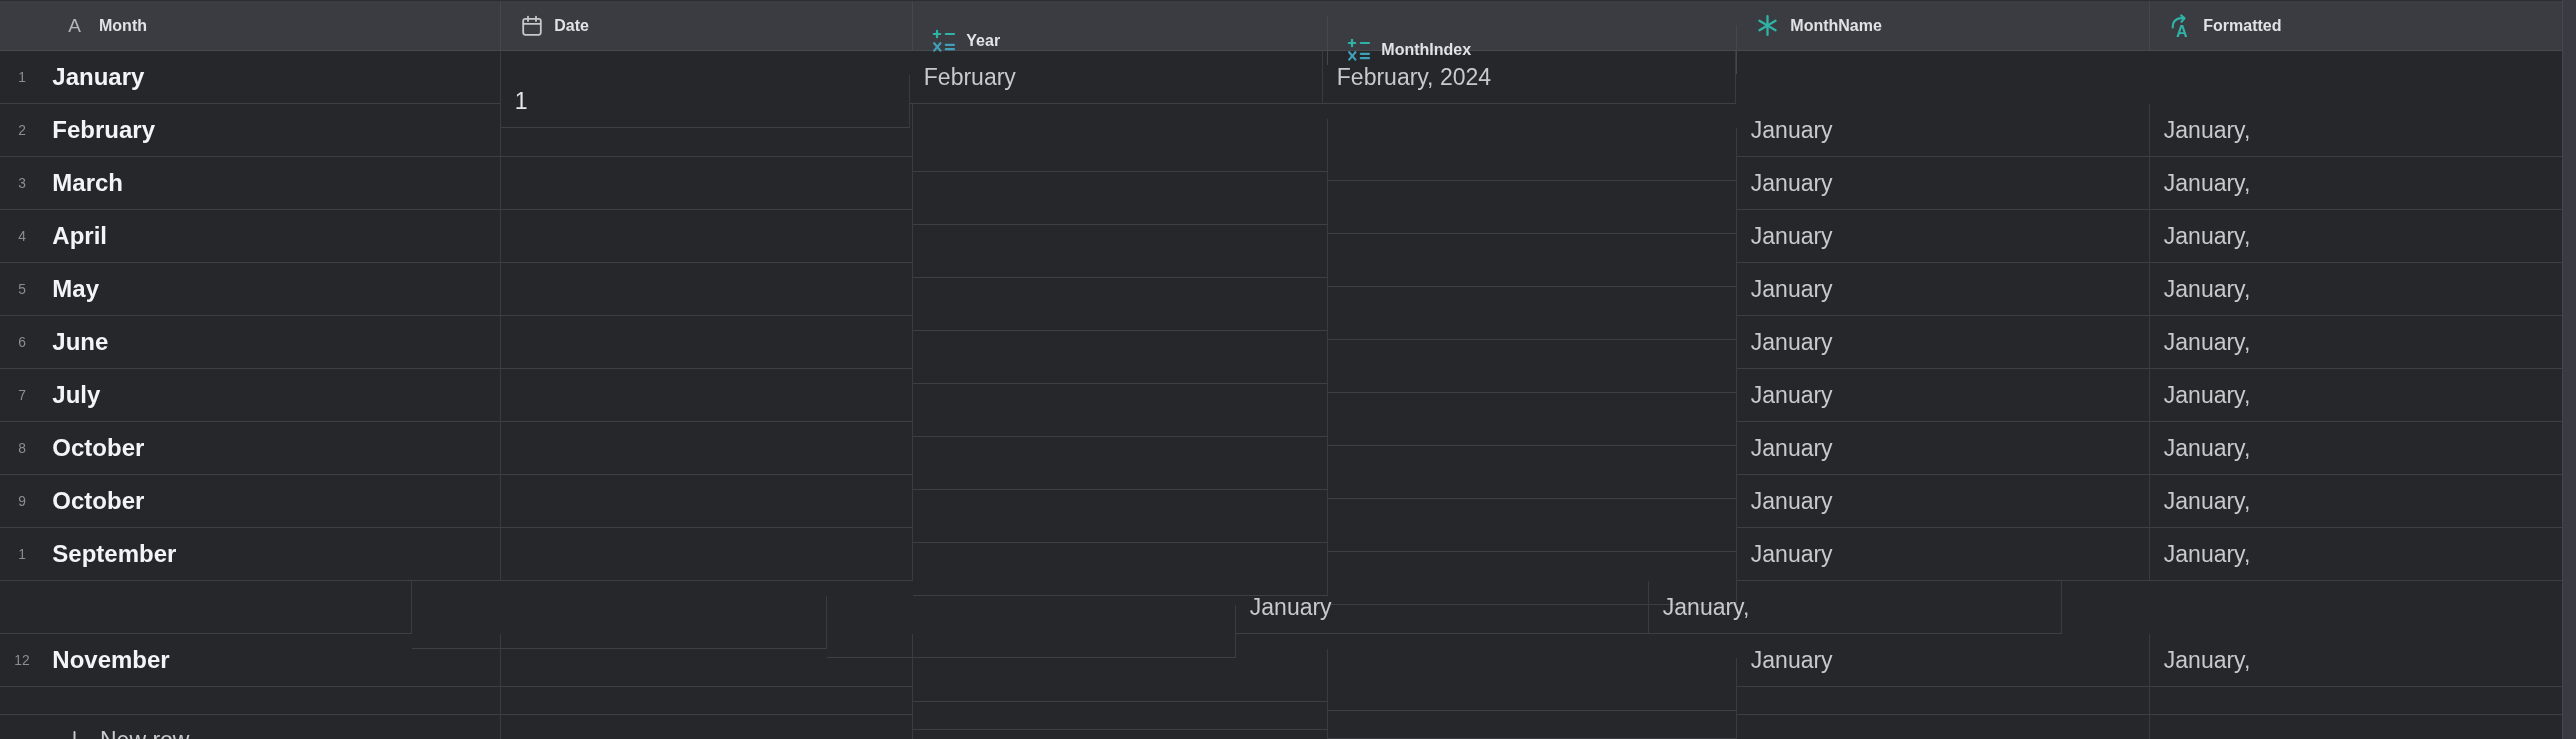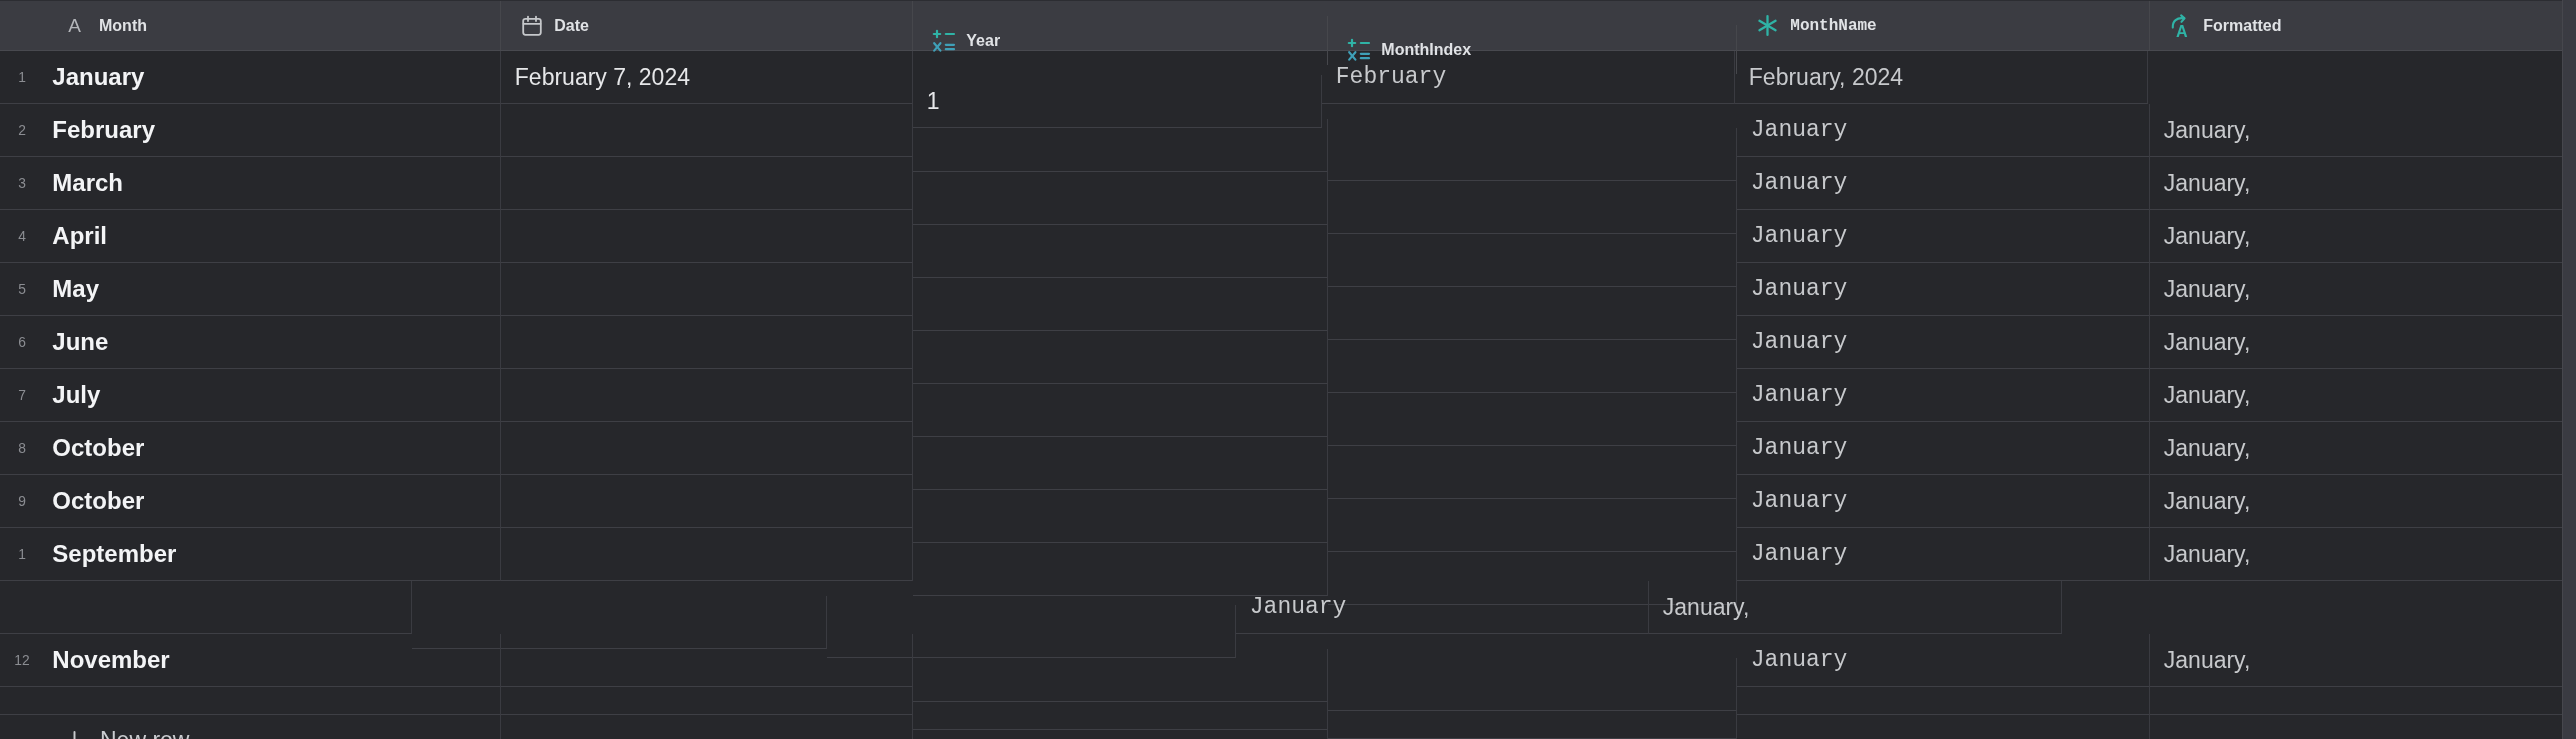--- a/index.html
+++ b/index.html
@@ -27,21 +27,21 @@
   }
   .hcell.first{padding-left:62px;gap:12px;}
   .hlabel{font-size:16px;font-weight:600;color:#e0e2e5;white-space:nowrap;}
   .ficon{display:flex;align-items:center;justify-content:center;width:25px;height:25px;flex:none;}
   .a-glyph{font-size:19px;font-weight:500;color:#b4b6ba;line-height:1;}
   
   .c0{width:501px;}
   .c1{width:412px;align-items:center;}
   .c2{width:415px;margin-top:15px;}
   .c3{width:409px;margin-top:24px;}
-  .c4{width:413px;font-family:Liberation Mono, monospace;}
+  .c4{width:413px;}
   .c5{width:413px;}
   
   .row{display:flex;height:53px;}
   .cell{
     display:flex;align-items:center;
     padding-left:13.8px;
     height:100%;
     border-right:0.9px solid #3a3b41;
     border-bottom:0.9px solid #3e3f45;
     overflow:hidden;white-space:nowrap;
@@ -159,23 +159,20 @@
       <span class="hlabel">Formatted</span>
     </div>
   </div>
 
   <div id="rows">
       <div class="row">
         <div class="cell cfirst c0">
           <span class="rownum">1</span>
           <span class="month-text">January</span>
         </div>
-        <div class="cell c1">
-          <span class="val-text">February 7, 2024</span>
-        </div>
         <div class="cell c3">
           <span class="val-text">1</span>
         </div>
         <div class="cell c4">
           <span class="calc-text">February</span>
         </div>
         <div class="cell c5">
           <span class="calc-text">February, 2024</span>
         </div>
       </div>

